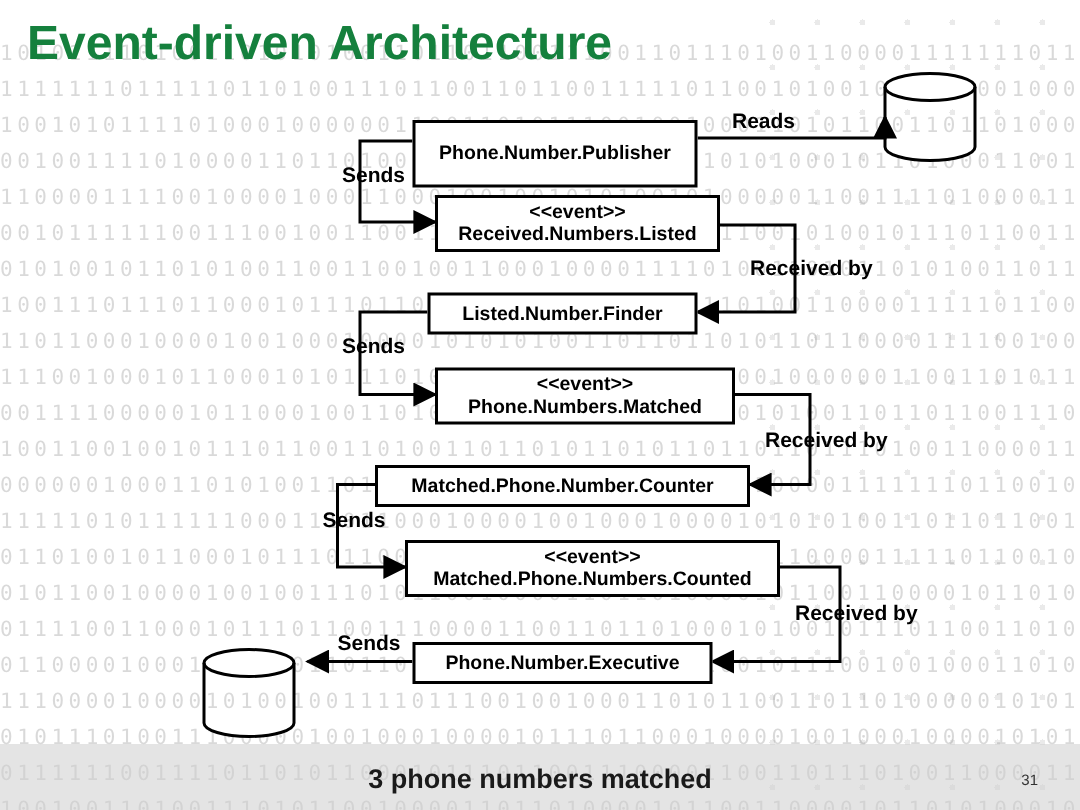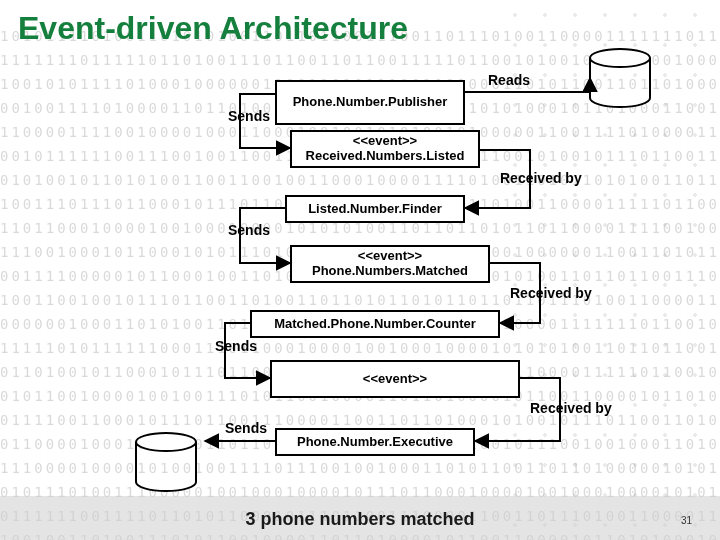--- a/index.html
+++ b/index.html
@@ -173,20 +173,21 @@
   <span class="stereotype">&lt;&lt;event&gt;&gt;</span>
   <span>Phone.Numbers.Matched</span>
 </div>
 
 <div class="node" style="left:250px; top:310px; width:250px; height:28px;">
     <span>Matched.Phone.Number.Counter</span>
   </div>
 
 <div class="node" style="left:270px; top:360px; width:250px; height:38px;">
   <span class="stereotype">&lt;&lt;event&gt;&gt;</span>
+  <span>Matched.Phone.Numbers.Counted</span>
 </div>
 
 <div class="node" style="left:275px; top:428px; width:200px; height:28px;">
     <span>Phone.Number.Executive</span>
   </div>
 
 <svg class="diagram" width="720" height="540">
   <defs>
     <marker id="arrow" viewBox="0 0 10 10" refX="9" refY="5" markerWidth="8" markerHeight="8" orient="auto-start-reverse">
       <path d="M 0 0 L 10 5 L 0 10 z" fill="#000"></path>

